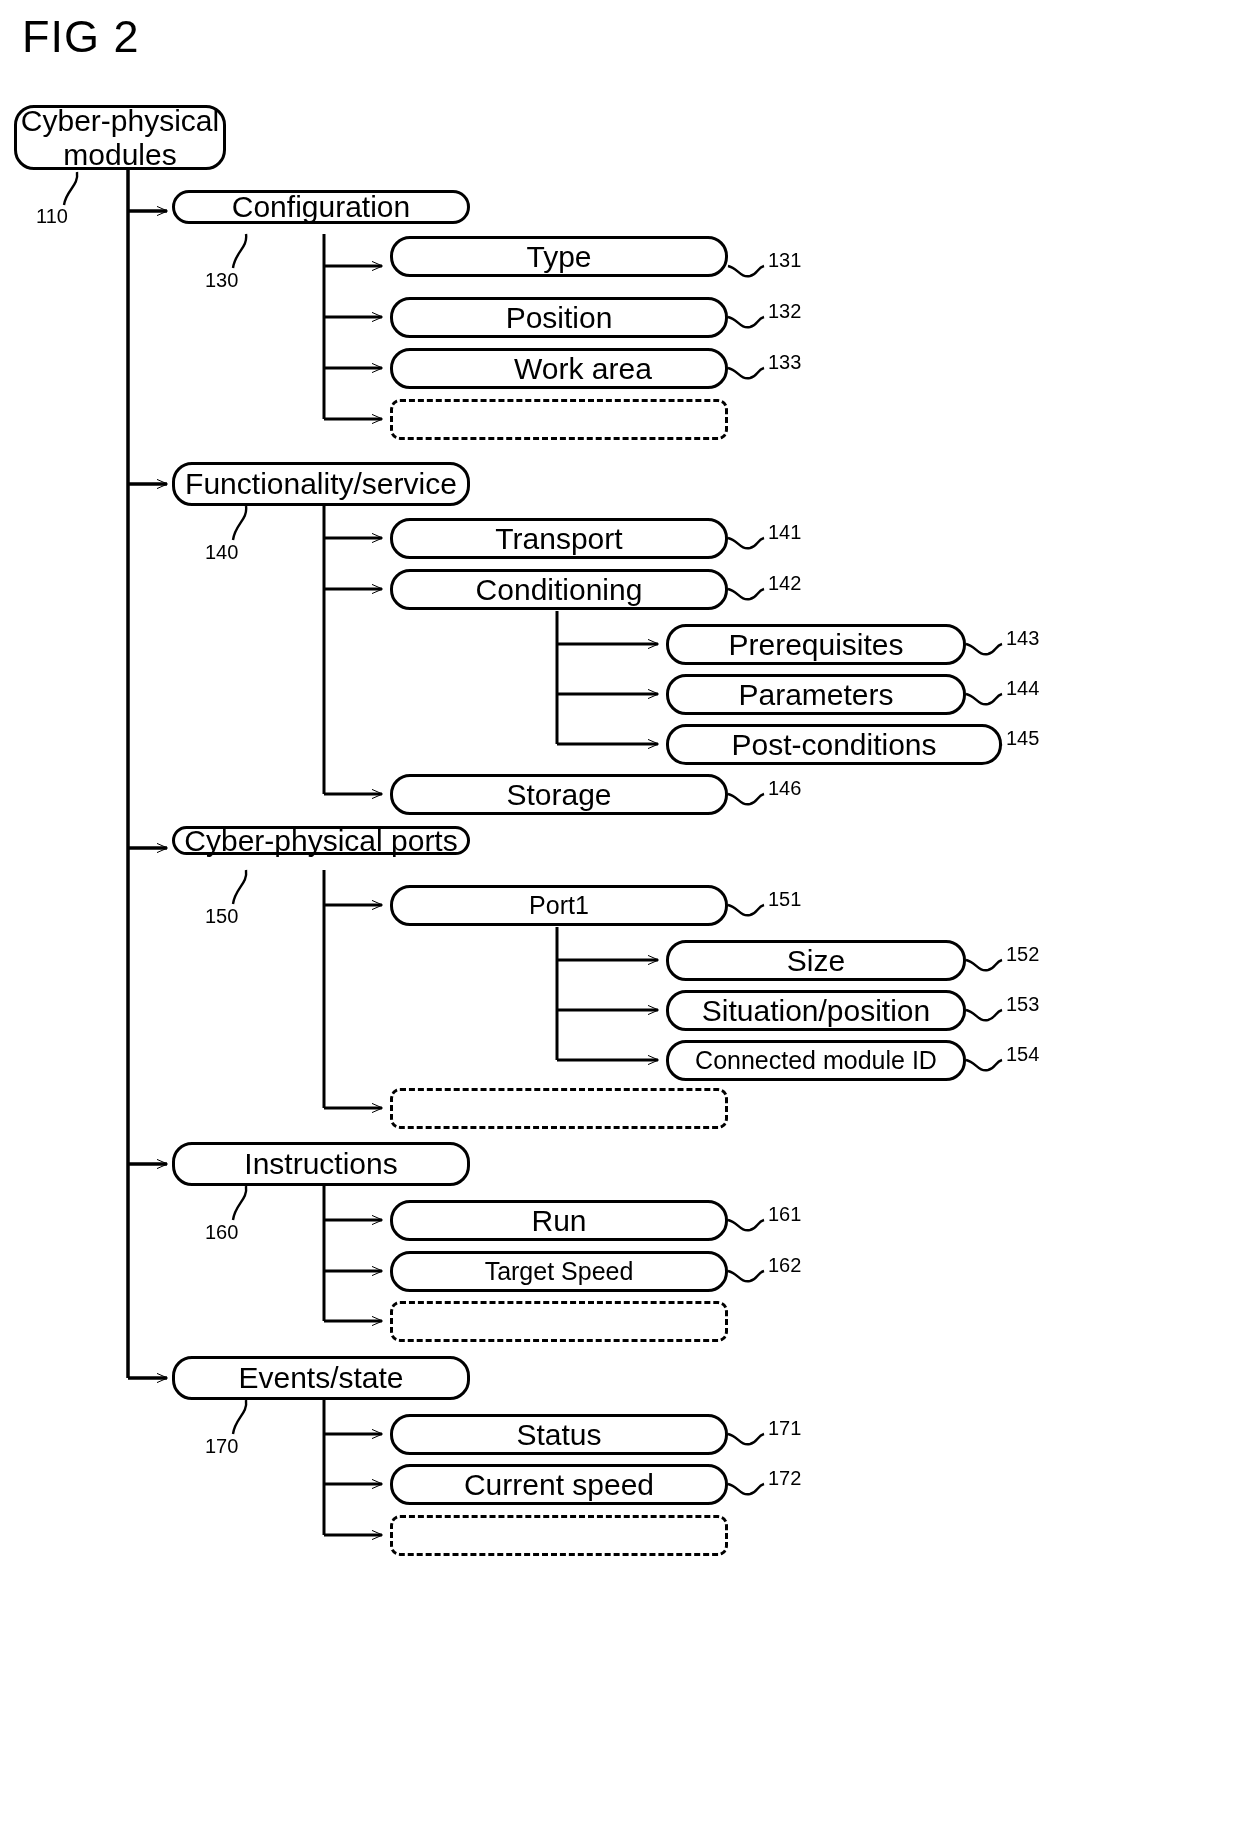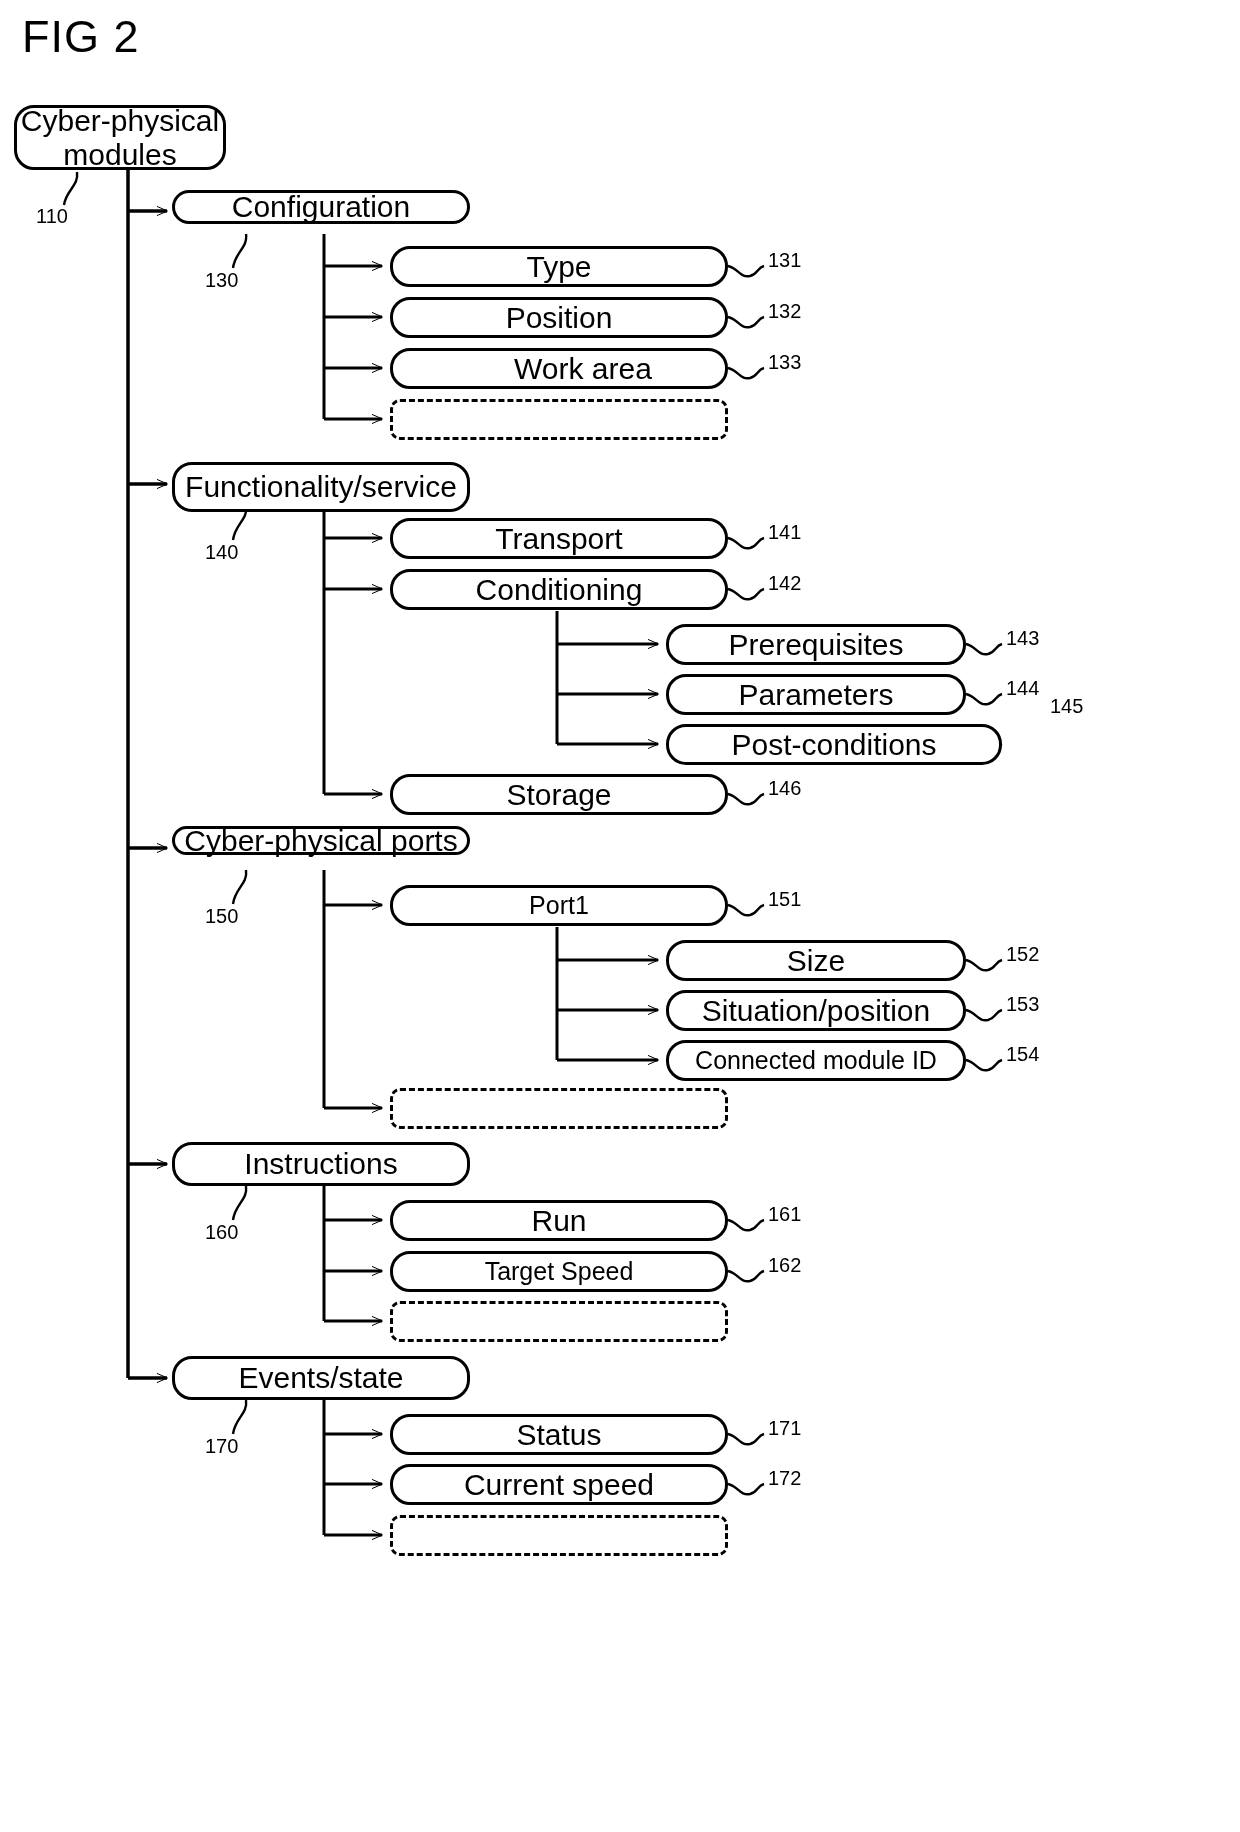--- a/index.html
+++ b/index.html
@@ -143,48 +143,48 @@
     <path class="lead" d="M728,1484 C738,1486 740,1496 750,1494 C758,1492 757,1486 764,1484"></path>
   </svg>
 
   <div class="node two-line" style="left:14px;top:105px;width:212px;height:65px;">Cyber-physical
 modules</div>
   <div class="refnum" style="left:36px;top:206px;">110</div>
 
   <div class="node" style="left:172px;top:190px;width:298px;height:34px;">Configuration</div>
   <div class="refnum" style="left:205px;top:270px;">130</div>
 
-  <div class="node" style="left:390px;top:246px;width:338px;height:41px;">Type</div>
+  <div class="node" style="left:390px;top:236px;width:338px;height:41px;">Type</div>
   <div class="refnum" style="left:768px;top:250px;">131</div>
 
   <div class="node" style="left:390px;top:297px;width:338px;height:41px;">Position</div>
   <div class="refnum" style="left:768px;top:301px;">132</div>
 
   <div class="node" style="left:390px;top:348px;width:338px;height:41px;padding-left:48px;">Work area</div>
   <div class="refnum" style="left:768px;top:352px;">133</div>
 
   <div class="node dashed" style="left:390px;top:399px;width:338px;height:41px;"></div>
 
-  <div class="node" style="left:172px;top:462px;width:298px;height:50px;">Functionality/service</div>
+  <div class="node" style="left:172px;top:462px;width:298px;height:44px;">Functionality/service</div>
   <div class="refnum" style="left:205px;top:542px;">140</div>
 
   <div class="node" style="left:390px;top:518px;width:338px;height:41px;">Transport</div>
   <div class="refnum" style="left:768px;top:522px;">141</div>
 
   <div class="node" style="left:390px;top:569px;width:338px;height:41px;">Conditioning</div>
   <div class="refnum" style="left:768px;top:573px;">142</div>
 
   <div class="node" style="left:666px;top:624px;width:300px;height:41px;">Prerequisites</div>
   <div class="refnum" style="left:1006px;top:628px;">143</div>
 
   <div class="node" style="left:666px;top:674px;width:300px;height:41px;">Parameters</div>
   <div class="refnum" style="left:1006px;top:678px;">144</div>
 
   <div class="node" style="left:666px;top:724px;width:336px;height:41px;">Post-conditions</div>
-  <div class="refnum" style="left:1006px;top:696px;margin-left:44px;">145</div>
+  <div class="refnum" style="left:1006px;top:728px;">145</div>
 
   <div class="node" style="left:390px;top:774px;width:338px;height:41px;">Storage</div>
   <div class="refnum" style="left:768px;top:778px;">146</div>
 
   <div class="node" style="left:172px;top:826px;width:298px;height:29px;">Cyber-physical ports</div>
   <div class="refnum" style="left:205px;top:906px;">150</div>
 
   <div class="node small" style="left:390px;top:885px;width:338px;height:41px;">Port1</div>
   <div class="refnum" style="left:768px;top:889px;">151</div>
 

